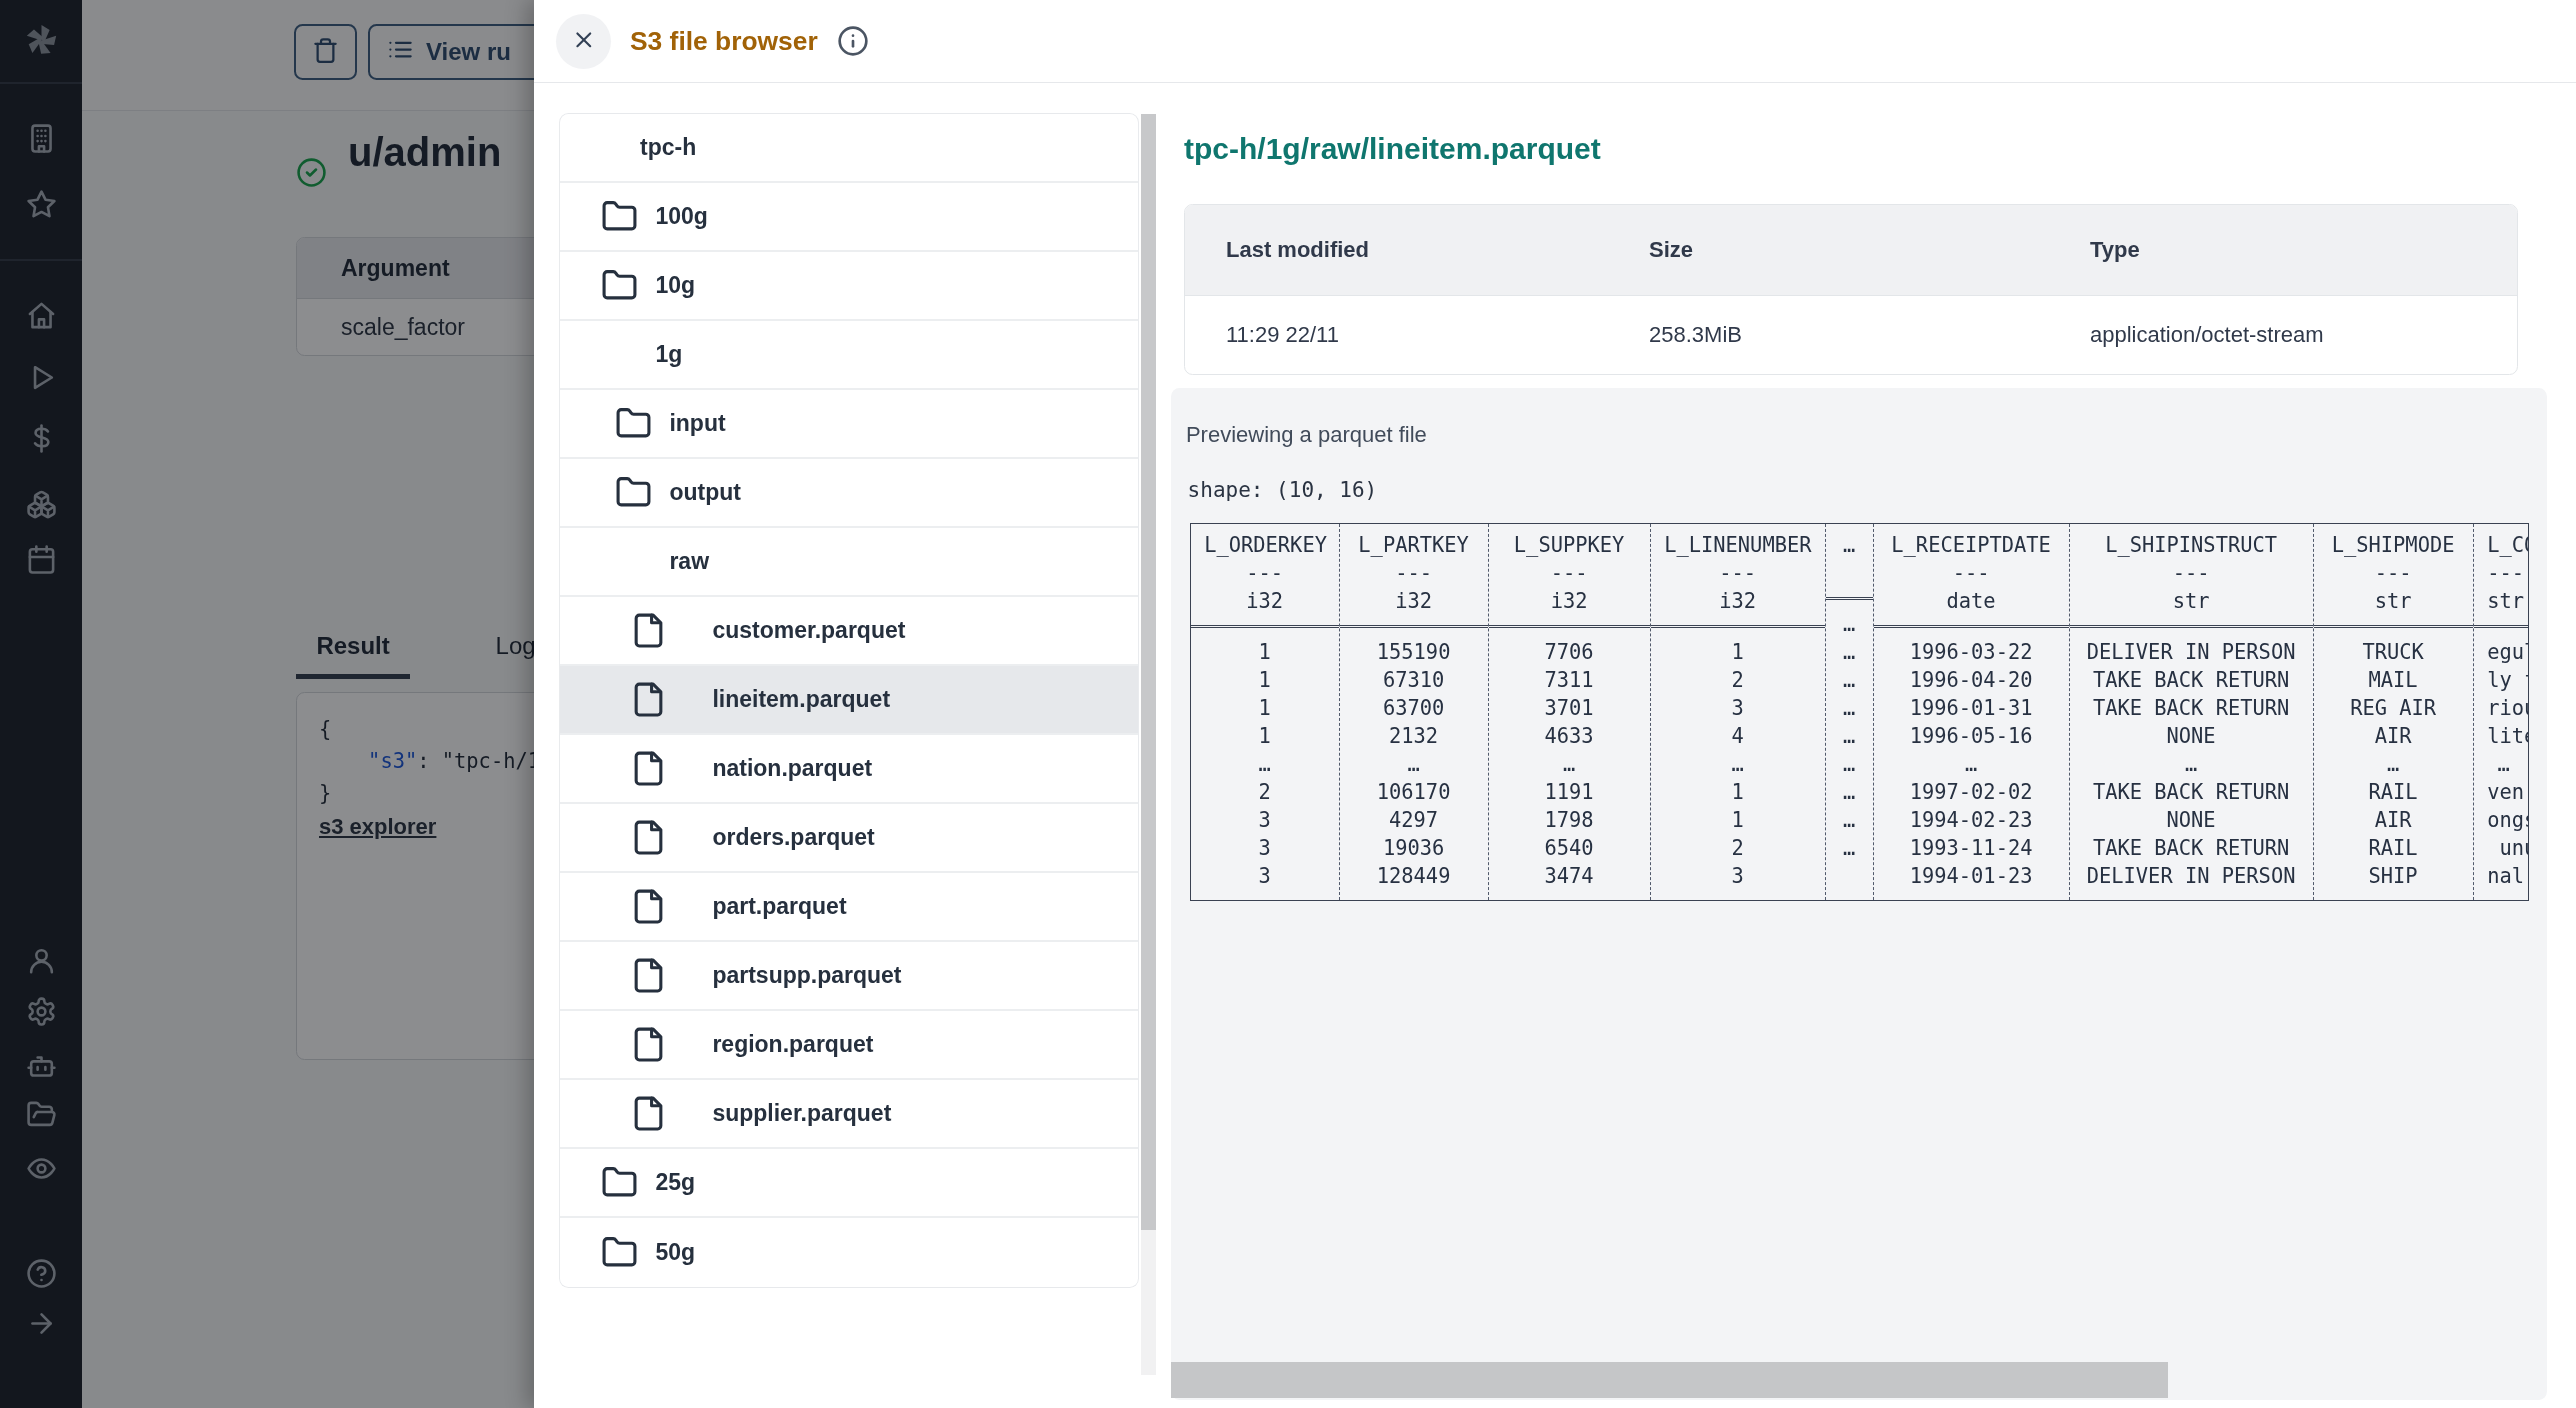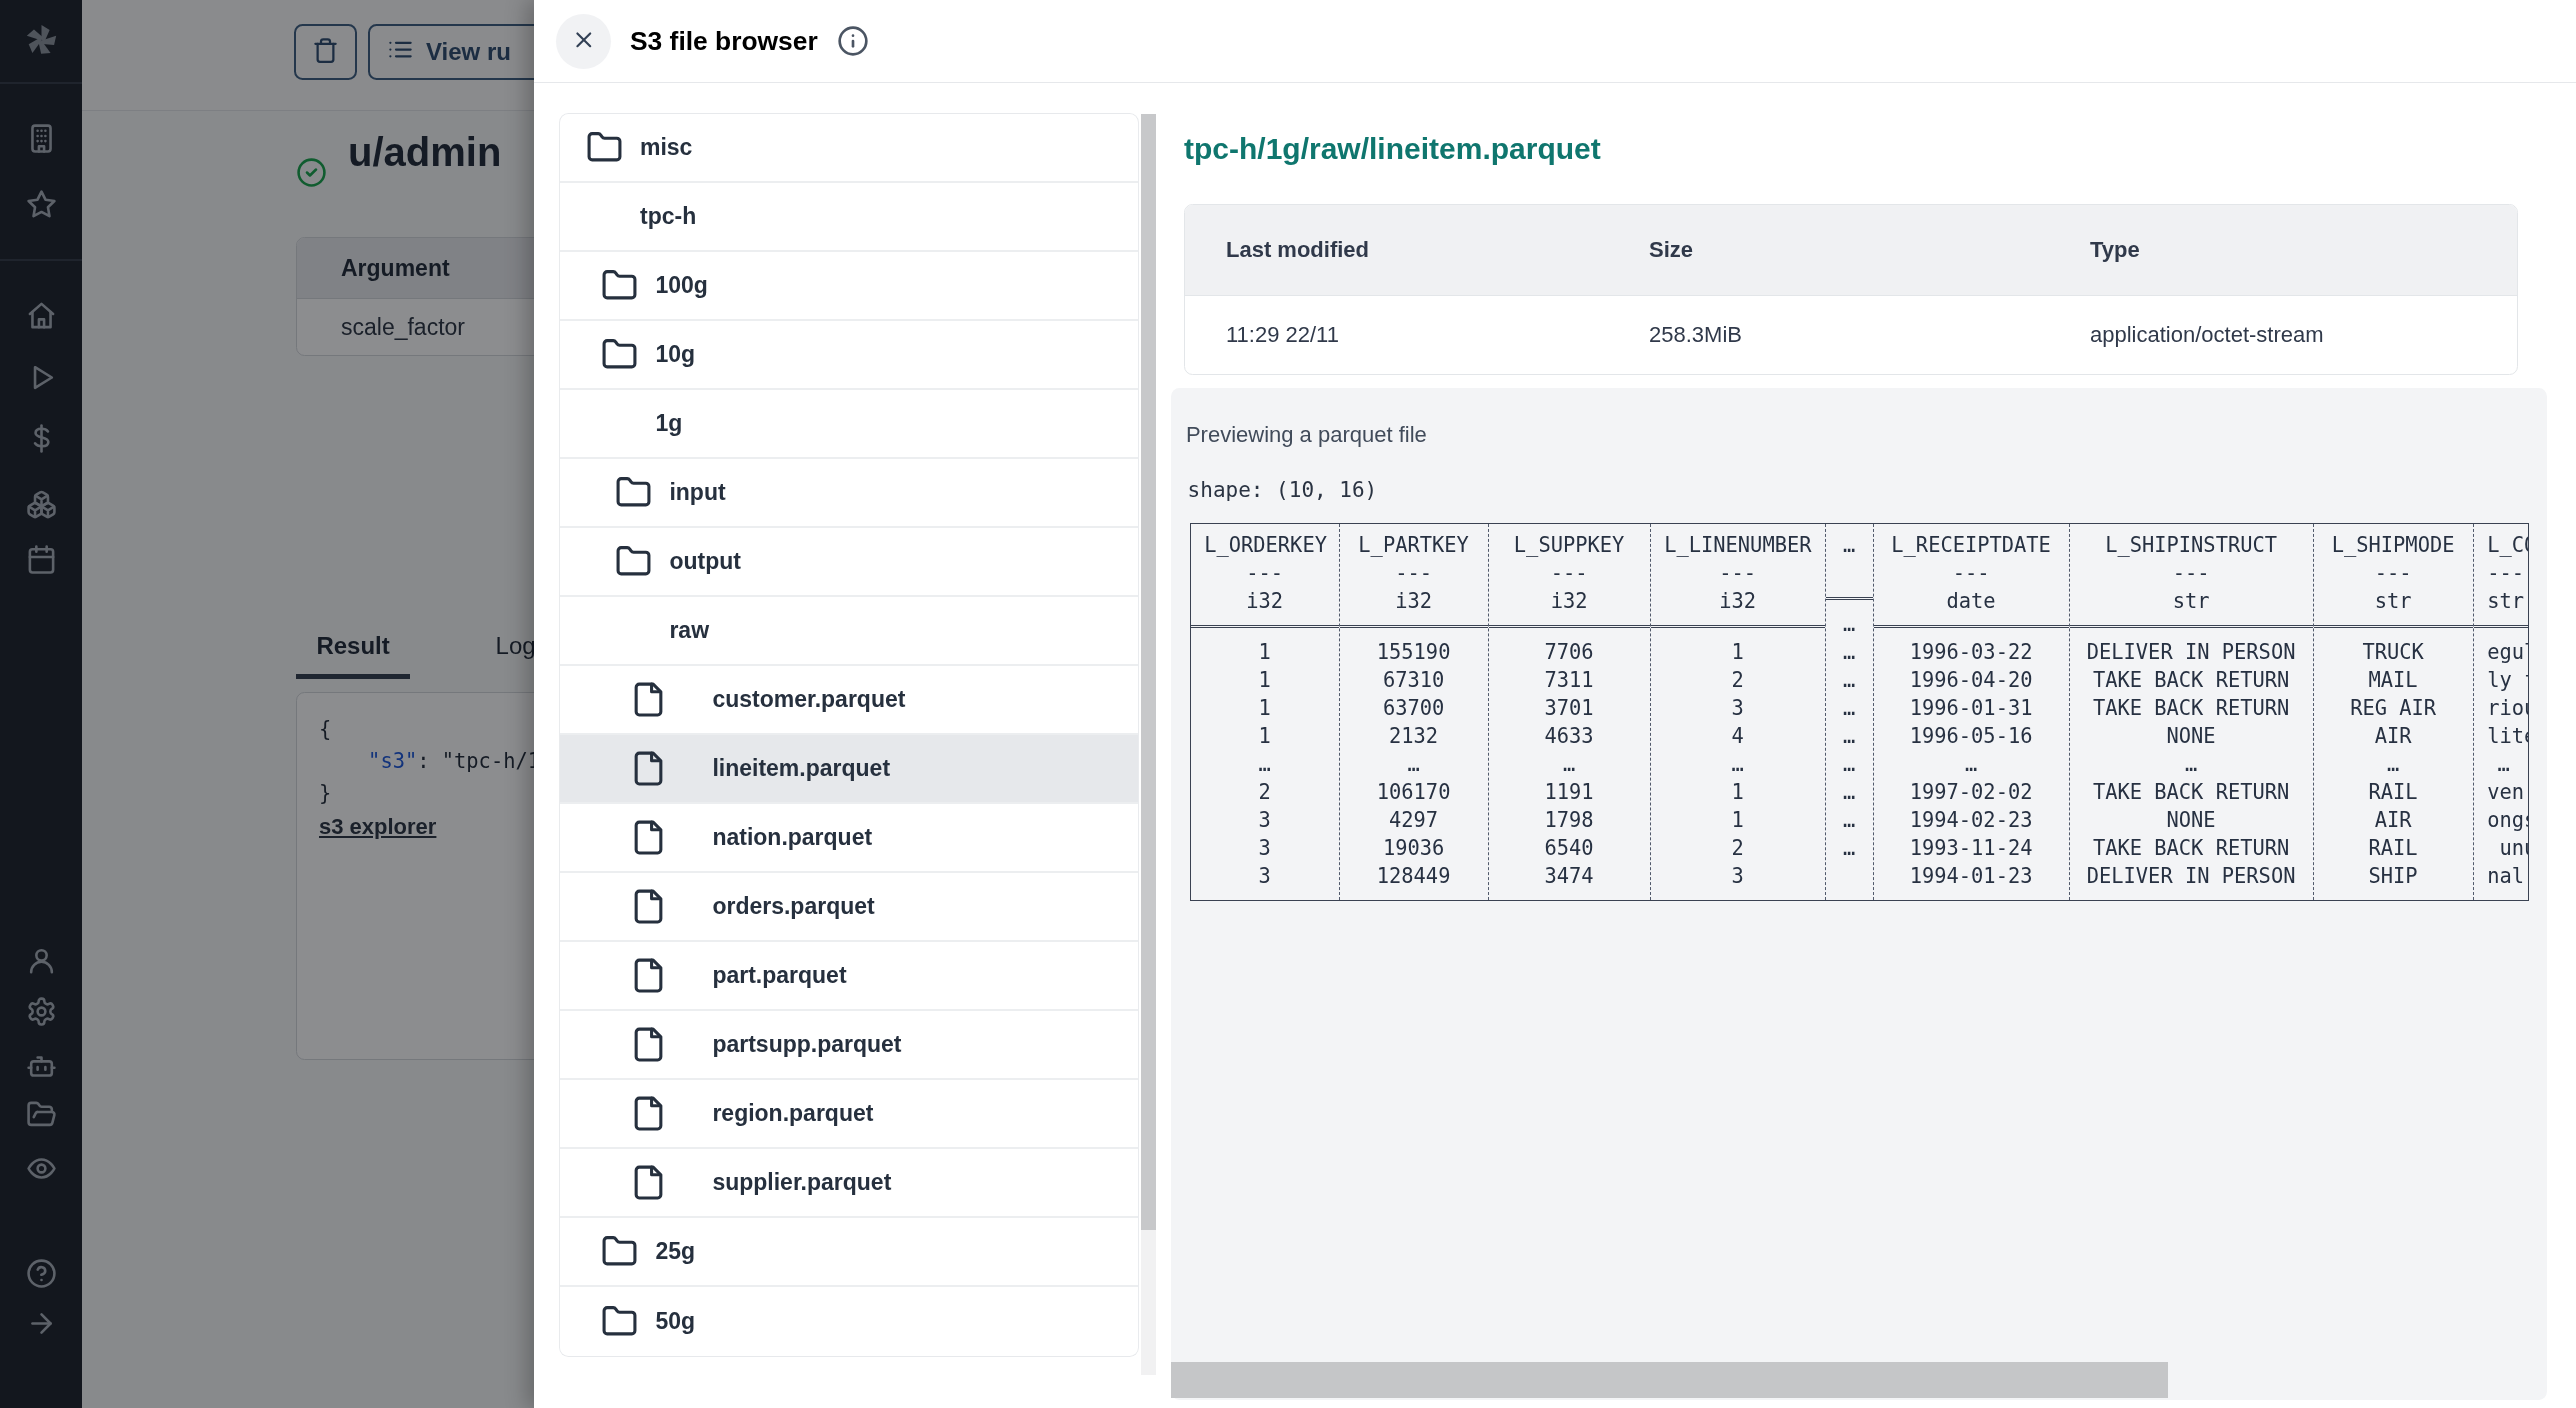--- a/index.html
+++ b/index.html
@@ -42,21 +42,21 @@
   .overlay { position:absolute; left:0; top:0; width:534px; height:1409px; background:rgba(10,13,18,0.47); z-index:5; }
 
   
   .modal { position:absolute; left:534px; top:0; width:2042px; height:1409px; background:#fff; z-index:6;
            box-shadow:-6.8px 0 20.4px rgba(0,0,0,0.25); }
   .m-header { position:absolute; left:0; top:0; right:0; height:83px; border-bottom:1.7px solid #e6e8eb;
               display:flex; align-items:center; padding-left:22px; gap:19px; }
   .m-close { width:55px; height:55px; border-radius:50%; background:#f1f2f4; border:none; color:#334155;
              display:flex; align-items:center; justify-content:center; }
   .m-close svg { width:25.6px; height:25.6px; }
-  .m-title { font-size:26.4px; font-weight:700; color:#000000; }
+  .m-title { font-size:26.4px; font-weight:700; color:#a16207; }
   .m-info { width:32px; height:32px; color:#4b5563; display:flex; align-items:center; }
   .m-info svg { width:32px; height:32px; }
   .m-body { position:absolute; left:0; top:83px; right:0; bottom:0; display:flex; }
 
   
   .tree-pane { position:relative; width:623px; height:100%; }
   .tree-list { position:absolute; left:26.4px; top:31px; width:578px; border-radius:8.5px; overflow:hidden;
                box-shadow:0 0 0 0.9px #e7e9ec; background:#eceef0; }
   .tree-row { height:69px; background:#fff; display:flex; align-items:center; border-bottom:2.6px solid #eceef0; }
   .tree-row:last-child { border-bottom:none; }
@@ -260,26 +260,20 @@
             <path d="M12 16v-4"></path>
             <path d="M12 8h.01"></path>
           </svg>
         </span>
     </header>
     <div class="m-body">
 
       <div class="tree-pane">
         <div class="tree-list" id="tree-list">
             <div class="tree-row lv0">
-              <span class="t-icon"><svg viewBox="0 0 24 24" fill="none" stroke="currentColor" stroke-width="2" stroke-linecap="round" stroke-linejoin="round">
-                  <path d="M20 20a2 2 0 0 0 2-2V8a2 2 0 0 0-2-2h-7.9a2 2 0 0 1-1.69-.9L9.6 3.9A2 2 0 0 0 7.93 3H4a2 2 0 0 0-2 2v13a2 2 0 0 0 2 2Z"></path>
-                </svg></span>
-              <span class="t-label">misc</span>
-            </div>
-            <div class="tree-row lv0">
               <span class="t-icon"></span>
               <span class="t-label">tpc-h</span>
             </div>
             <div class="tree-row lv1">
               <span class="t-icon"><svg viewBox="0 0 24 24" fill="none" stroke="currentColor" stroke-width="2" stroke-linecap="round" stroke-linejoin="round">
                   <path d="M20 20a2 2 0 0 0 2-2V8a2 2 0 0 0-2-2h-7.9a2 2 0 0 1-1.69-.9L9.6 3.9A2 2 0 0 0 7.93 3H4a2 2 0 0 0-2 2v13a2 2 0 0 0 2 2Z"></path>
                 </svg></span>
               <span class="t-label">100g</span>
             </div>
             <div class="tree-row lv1">

